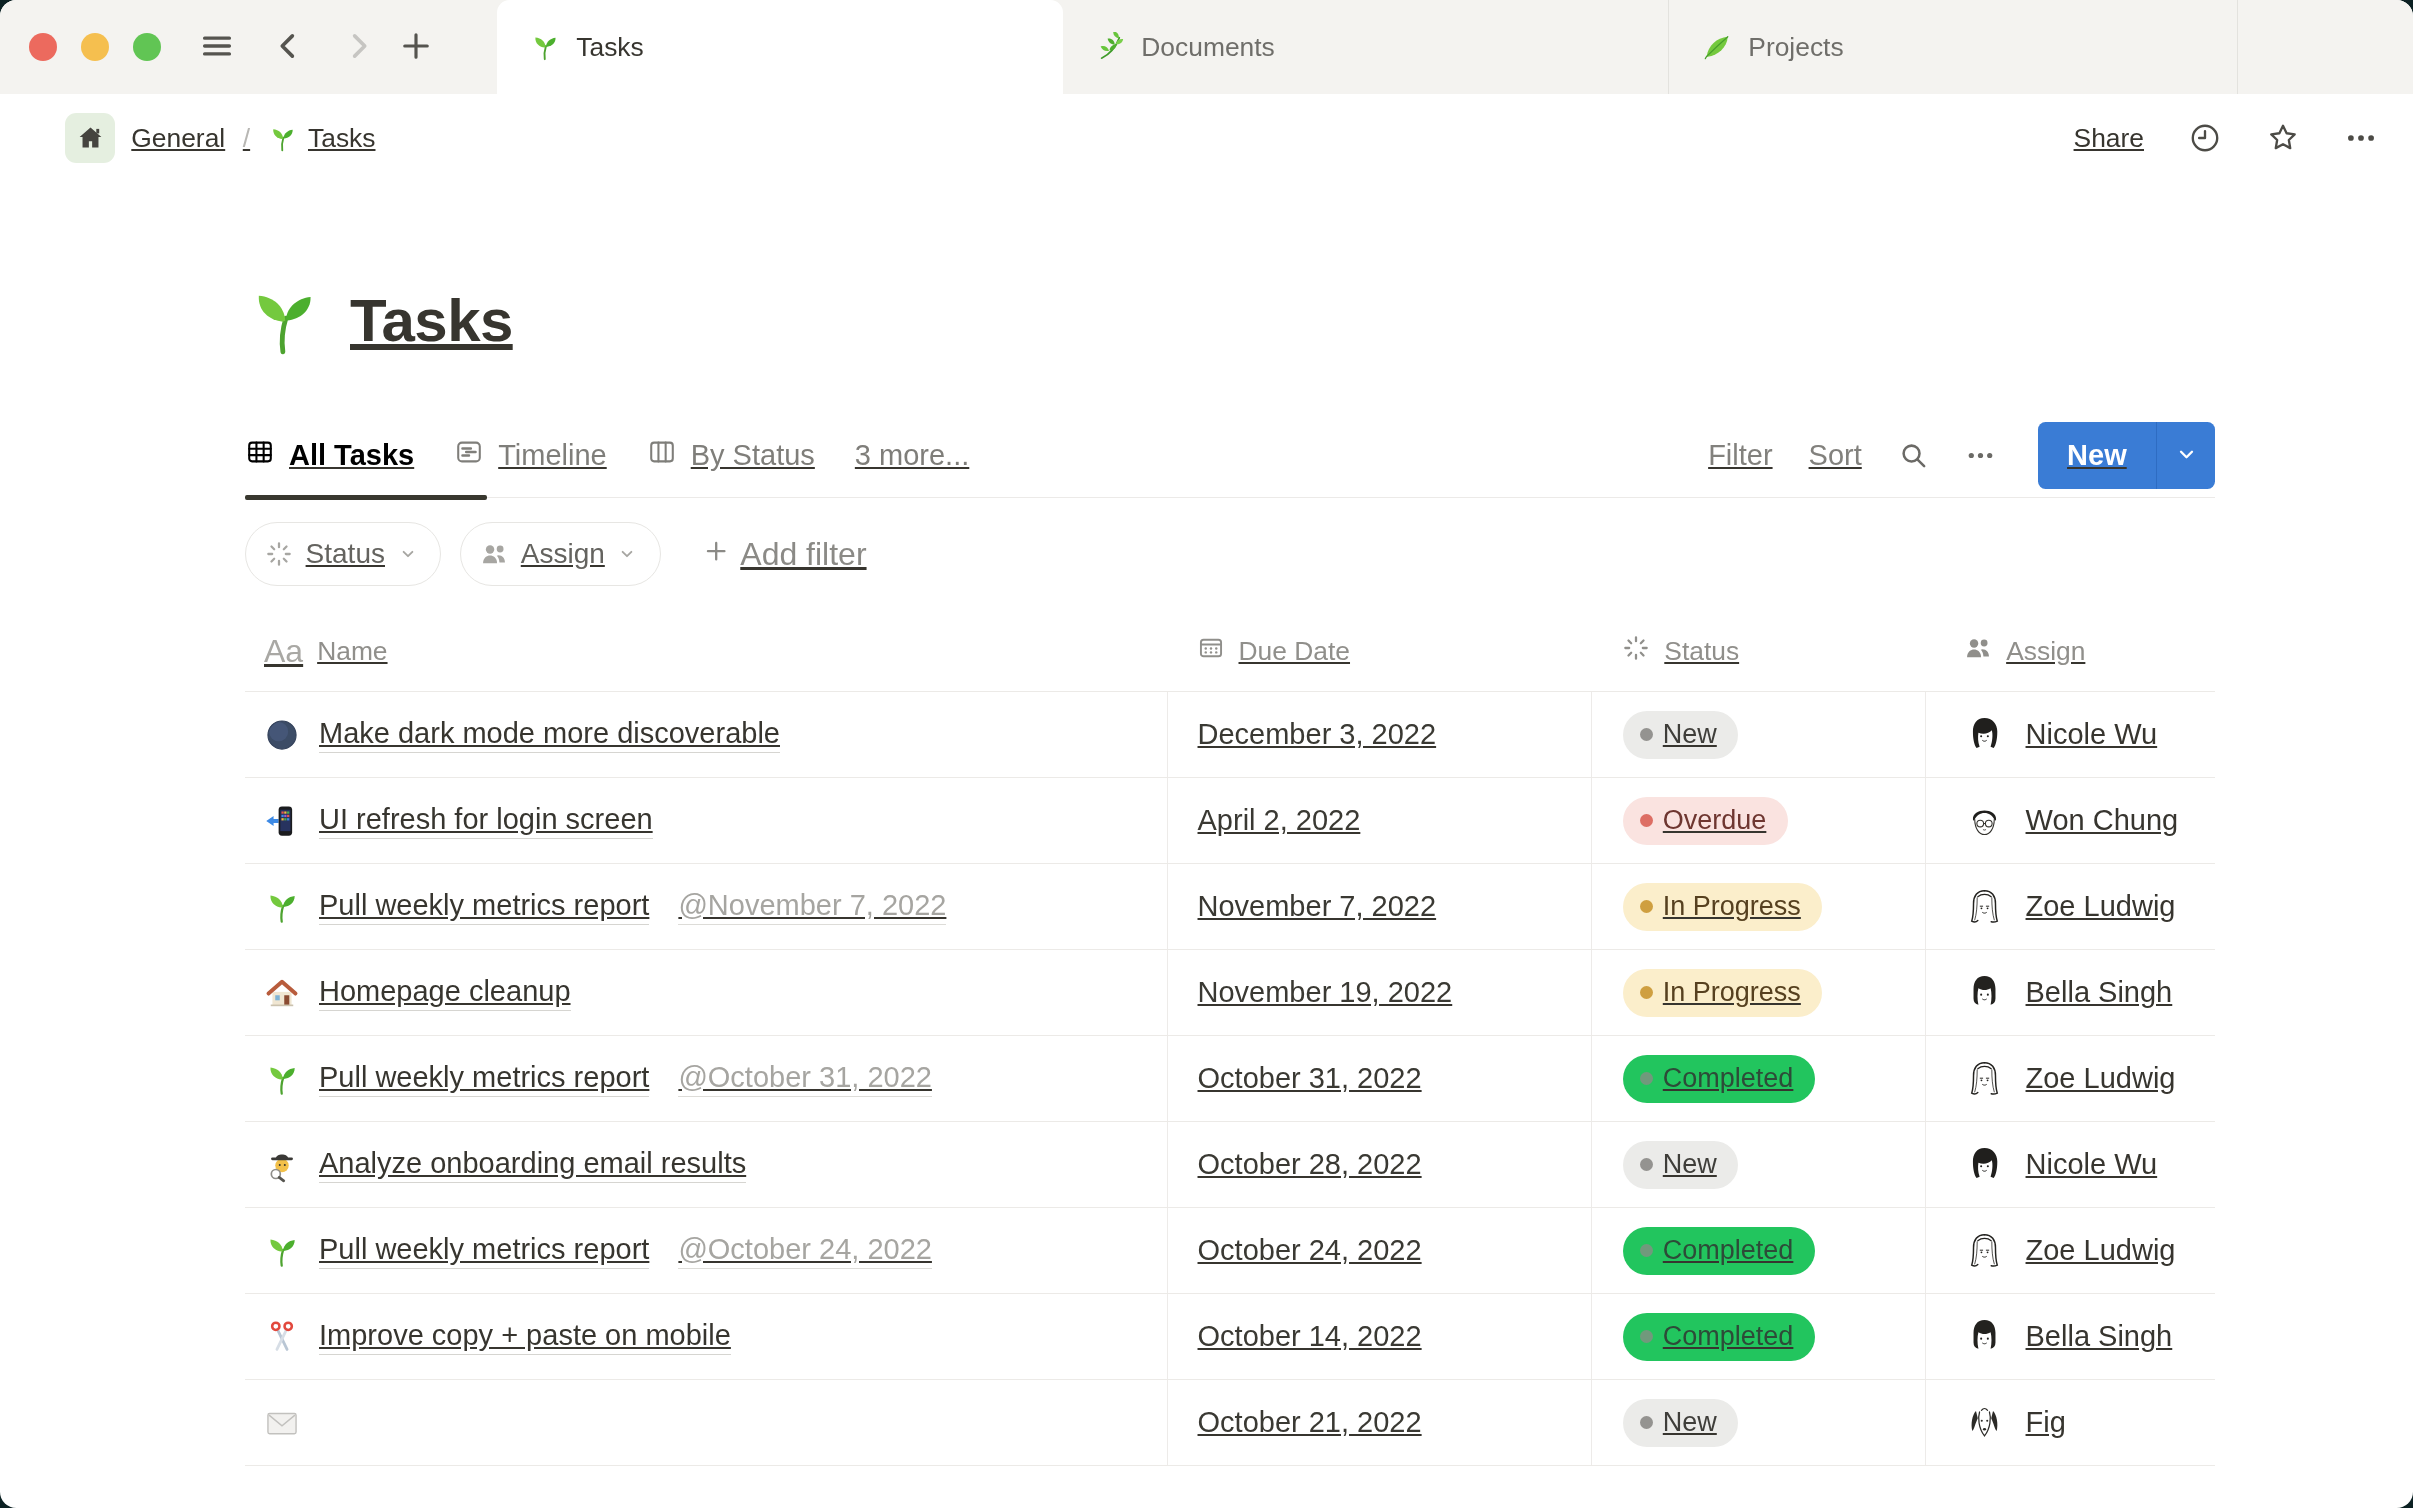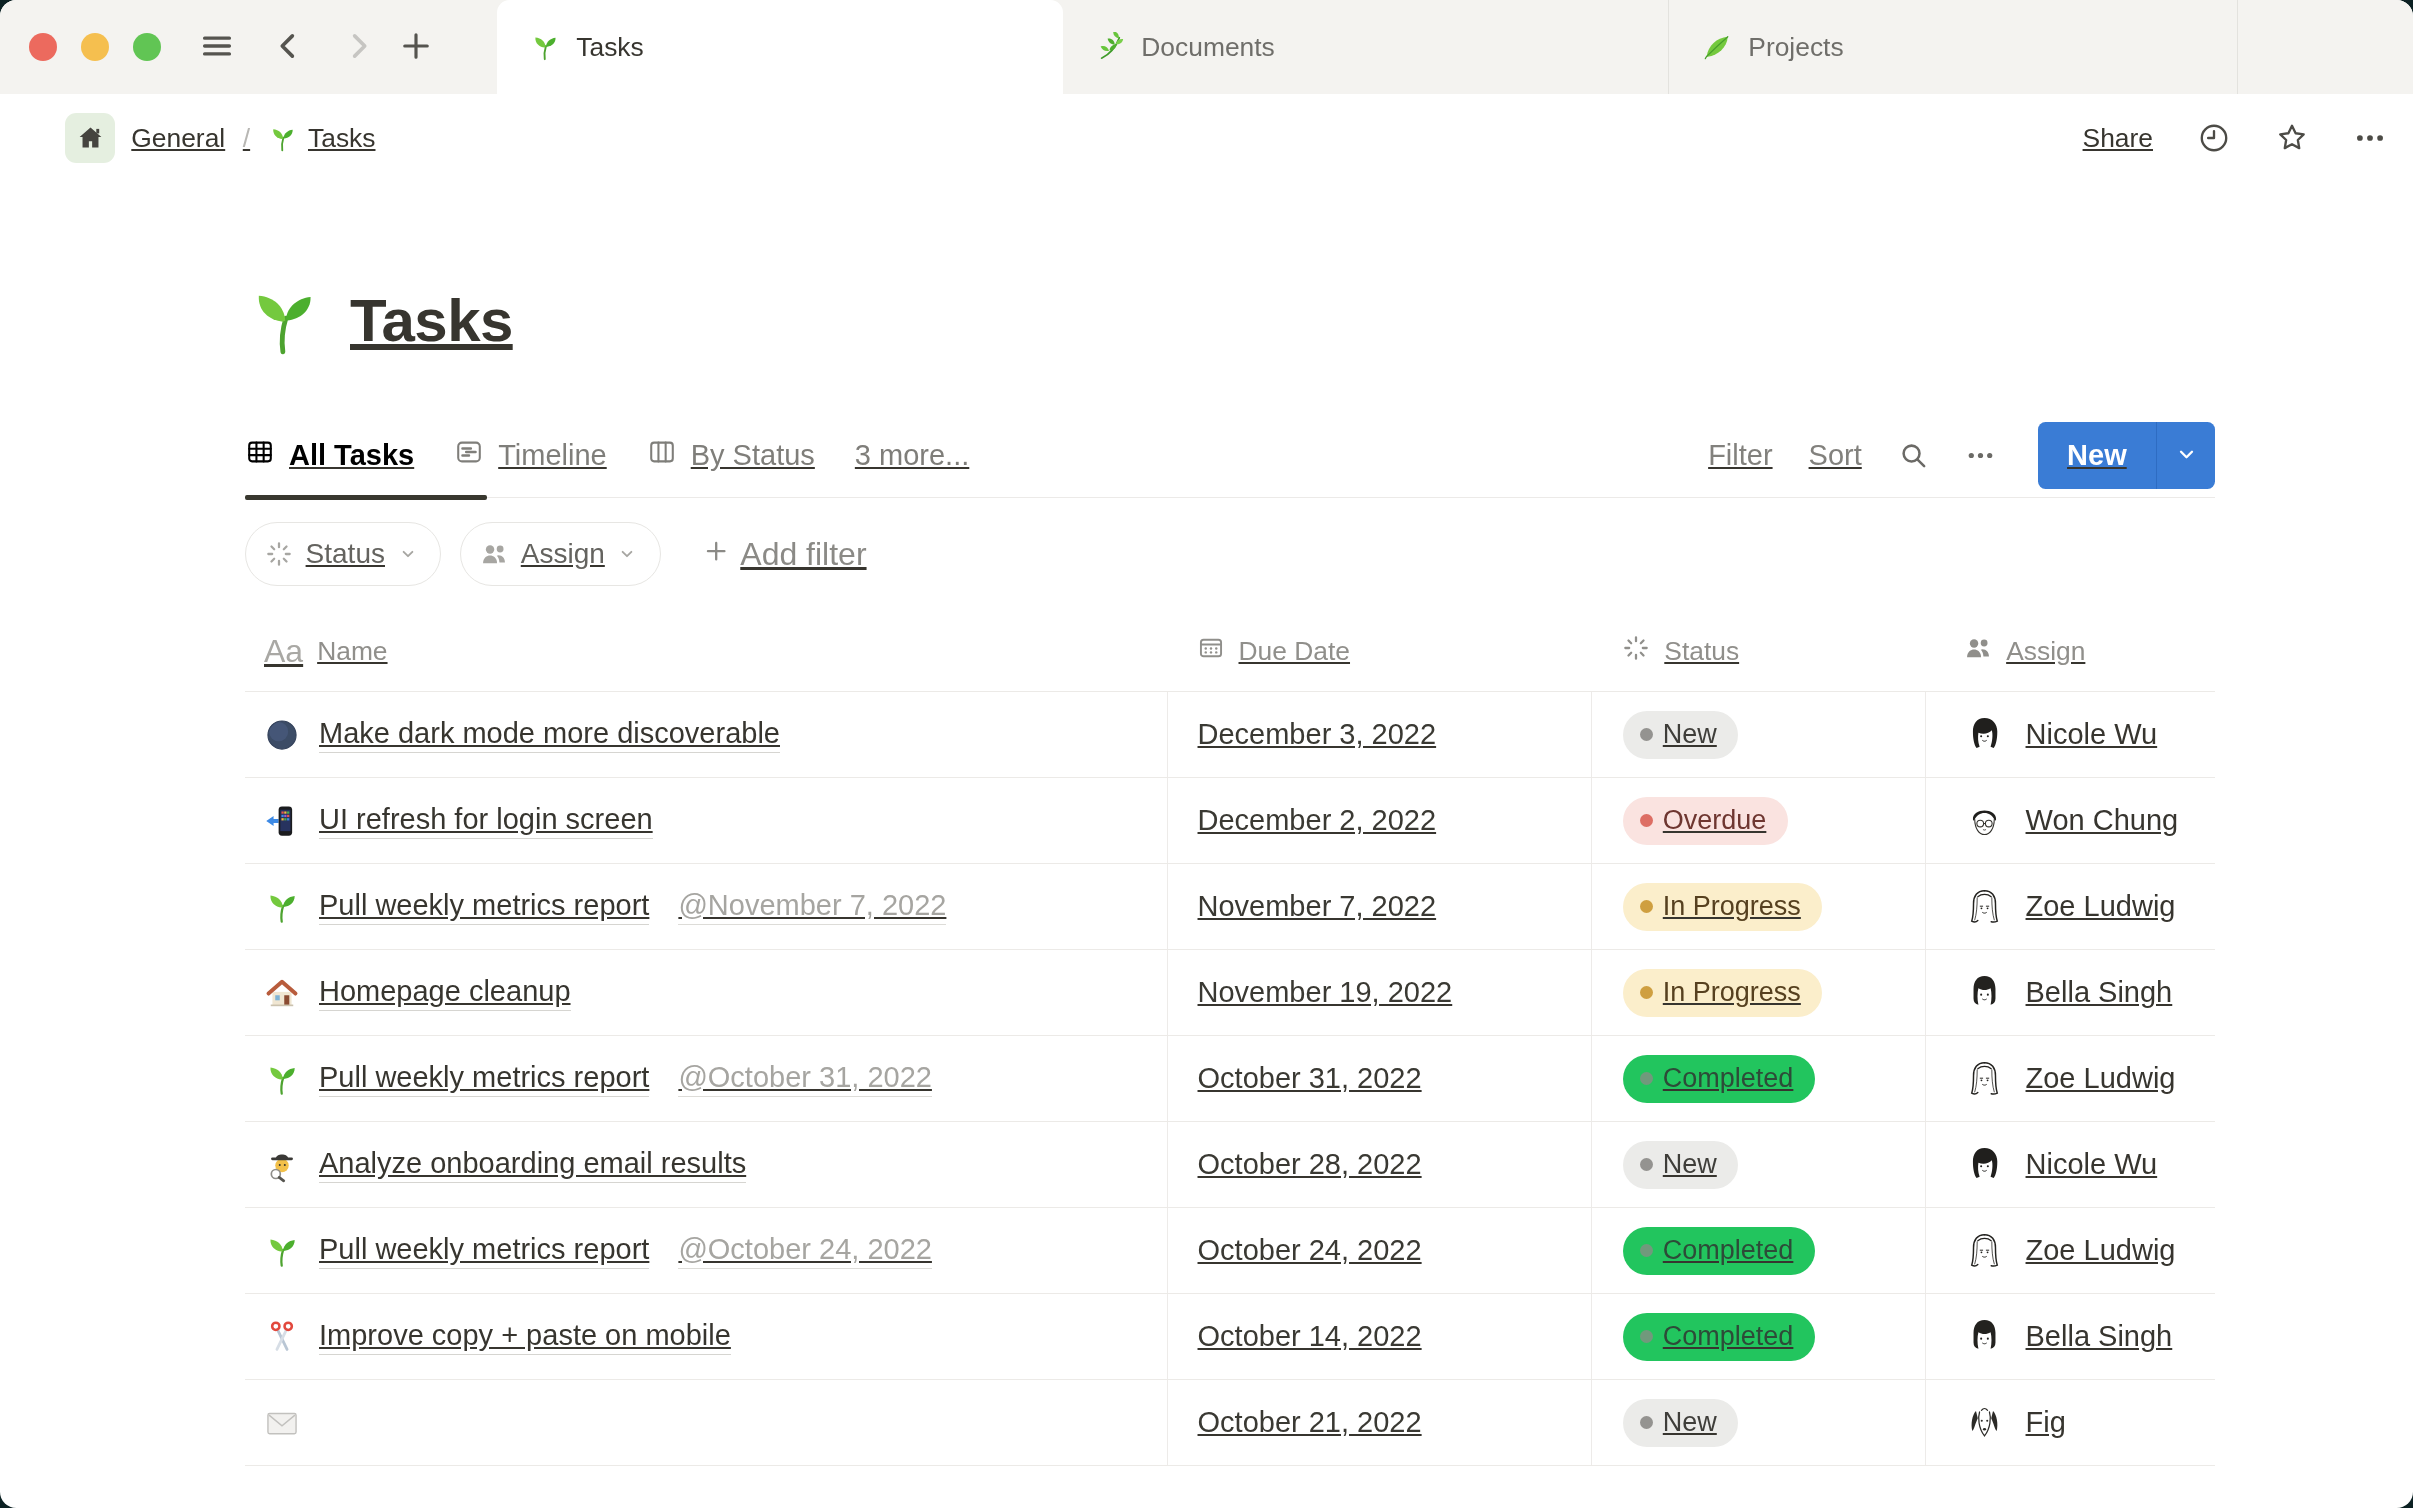--- a/index.html
+++ b/index.html
@@ -27,21 +27,21 @@
   .tb-forward{left:333px;color:#c6c5c2;}
   .tb-plus{left:391px;color:#55544f;}
   .wtab{position:absolute;top:0;height:94px;display:flex;align-items:center;gap:16.3px;padding-left:33px;box-sizing:border-box;}
   .wtab .wtab-icon svg{width:30px;height:30px;display:block;}
   .wtab .wtab-label{font-size:26.4px;color:#6f6e6a;}
   .wtab-active{left:497px;width:566px;background:#ffffff;border-radius:12.6px 12.6px 0 0;}
   .wtab-active .wtab-label{color:#37352f;font-weight:500;}
   .wtab-documents{left:1062px;width:607px;border-right:1.3px solid #e3e2de;}
   .wtab-projects{left:1669px;width:569px;border-right:1.3px solid #e3e2de;}
   
-  .topbar{height:88px;display:flex;align-items:center;background:#fff;padding:0 26px 0 65px;}
+  .topbar{height:88px;display:flex;align-items:center;background:#fff;padding:0 35px 0 65px;}
   .home-chip{width:50px;height:50px;border-radius:11.3px;background:#e5efe0;display:flex;align-items:center;justify-content:center;color:#45443f;}
   .home-chip svg{width:29px;height:29px;}
   .crumb-text{font-size:26.4px;font-weight:500;color:#37352f;margin-left:16.3px;}
   .crumb-sep{font-size:26.4px;color:#b8b7b4;margin:0 17.6px;}
   .crumb-ico{width:29px;height:29px;margin-right:11.3px;}
   .crumb-ico svg{width:29px;height:29px;display:block;}
   .topbar-right{margin-left:auto;display:flex;align-items:center;gap:44px;}
   .share-label{font-size:26.4px;color:#37352f;}
   .topbar-icon{color:#4c4b46;display:flex;}
   .topbar-icon svg{width:34px;height:34px;}
@@ -417,21 +417,21 @@
                     <rect x="31" y="27" width="4" height="4" fill="#f5b93e"></rect>
                     <rect x="36" y="27" width="4" height="4" fill="#4caf50"></rect>
                     <rect x="41" y="27" width="4" height="4" fill="#3d8ae5"></rect>
                   </g>
                 </svg>
               </span>
       <span class="task-name-text">UI refresh for login screen</span>
 
     </div>
     <div class="cell c-due">
-      <span>December 2, 2022</span>
+      <span>April 2, 2022</span>
     </div>
     <div class="cell c-status">
       <span class="pill pill-overdue">
         <span class="dot"></span>
         <span>Overdue</span>
       </span>
     </div>
     <div class="cell c-assign">
       <span class="avatar">
                 <svg xmlns="http://www.w3.org/2000/svg" viewBox="0 0 64 64">

